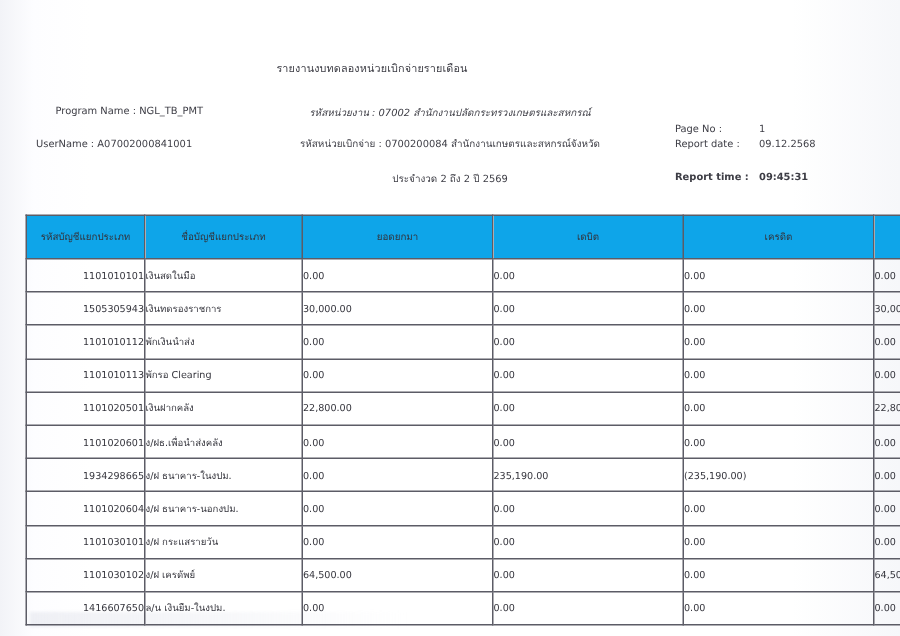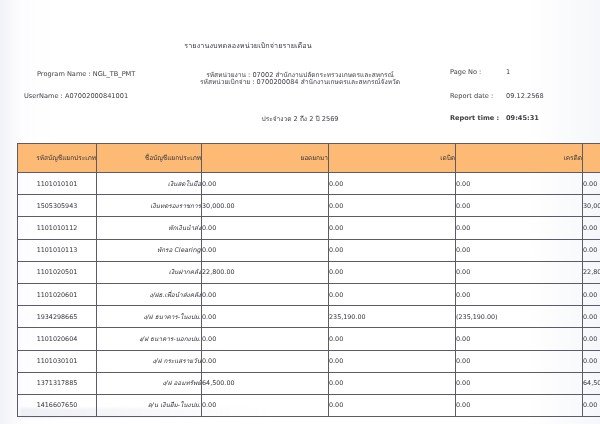--- a/index.html
+++ b/index.html
@@ -46,27 +46,27 @@
   .hdr {
     position: absolute;
     font-size: 6.6px;
     color: #3d3d45;
     white-space: nowrap;
   }
   .hdr-left-1 { top: 70px; left: 24px; margin-left: 13px; }
   .hdr-left-2 { top: 92px; left: 24px; }
 
   .hdr-mid { width: 410px; text-align: center; left: 95px; }
-  .hdr-mid-1 { top: 69px; }
-  .hdr-mid-2 { top: 76px; }
+  .hdr-mid-1 { top: 69px; font-style: italic; }
+  .hdr-mid-2 { top: 90px; }
   .hdr-mid-3 { top: 113px; }
 
   .hdr-right-label { left: 450px; }
   .hdr-right-value { left: 506px; }
-  .hr1 { top: 68px; }
+  .hr1 { top: 82px; }
   .hr2 { top: 92px; text-align: center; }
   .hr3 { top: 114px; font-weight: bold; }
 
   table.report {
     position: absolute;
     top: 143px;
     left: 17px;
     width: 566px;
     border-collapse: collapse;
     table-layout: fixed;
@@ -77,30 +77,30 @@
     color: #33333b;
     padding: 0;
     height: 21.2px;
     vertical-align: middle;
     font-size: 6.4px;
     overflow: hidden;
     white-space: nowrap;
   }
   table.report th {
     height: 28px;
-    text-align: right;
+    text-align: center;
     font-size: 6.5px;
-    background: #fdba74;
+    background: #0ea5e9;
   }
   col.c-code { width: 79px; }
   col.c-name { width: 105px; }
   col.c-num  { width: 127px; }
 
-  td.code { padding-left: 5px; text-align: center; }
-  td.name { padding-left: 5px; text-align: right; font-size: 6.3px; font-style: italic; }
+  td.code { padding-left: 5px; text-align: right; }
+  td.name { padding-left: 5px; text-align: left; font-size: 6.3px; }
   td.num  { padding-right: 6px; font-size: 6.4px; }
 
   
   .scan-smudge {
     position: absolute;
     left: 20px;
     bottom: 6px;
     width: 420px;
     height: 10px;
     background: linear-gradient(90deg, rgba(226,228,236,0.55), rgba(250,250,253,0) 60%);
@@ -218,22 +218,22 @@
           </tr>
           <tr>
             <td class="code">1101030101</td>
             <td class="name">ง/ฝ กระแสรายวัน</td>
             <td class="num">0.00</td>
             <td class="num">0.00</td>
             <td class="num">0.00</td>
             <td class="num">0.00</td>
           </tr>
           <tr>
-            <td class="code">1371317885</td>
-            <td class="name">ง/ฝ ออมทรัพย์</td>
+            <td class="code">1101030102</td>
+            <td class="name">ง/ฝ เครดัพย์</td>
             <td class="num">64,500.00</td>
             <td class="num">0.00</td>
             <td class="num">0.00</td>
             <td class="num">64,500.00</td>
           </tr>
           <tr>
             <td class="code">1416607650</td>
             <td class="name">ล/น เงินยืม-ในงปม.</td>
             <td class="num">0.00</td>
             <td class="num">0.00</td>

